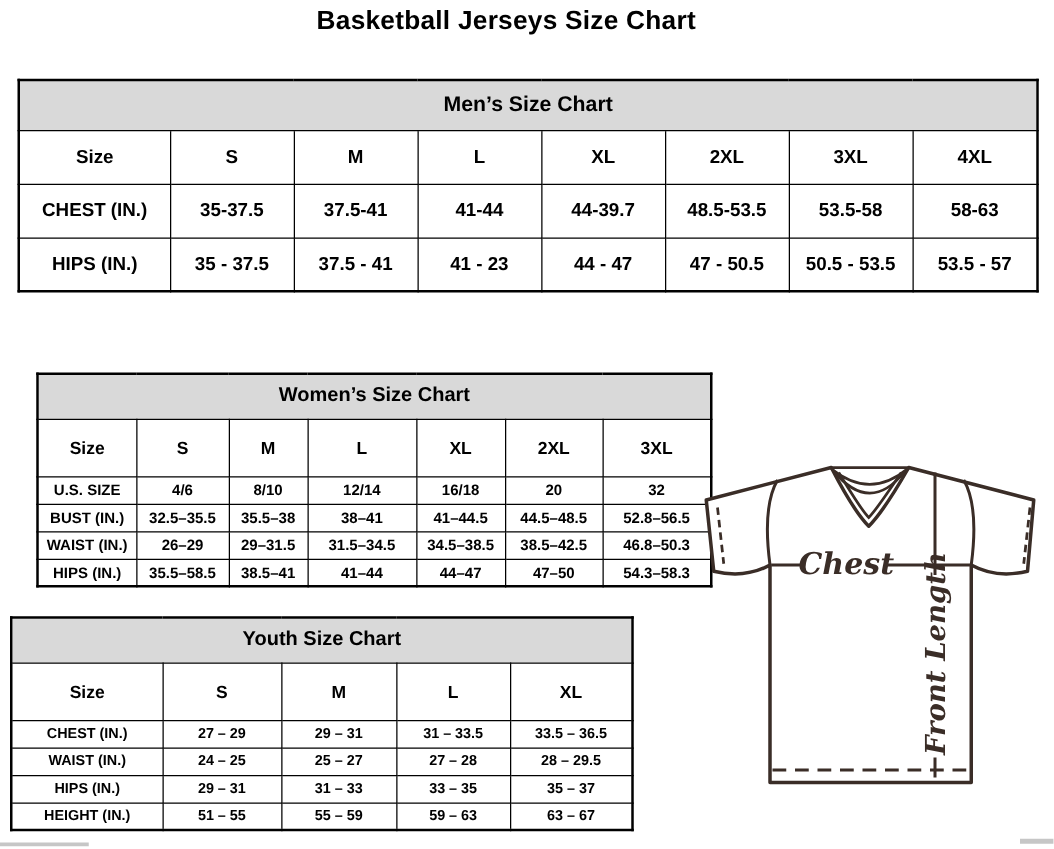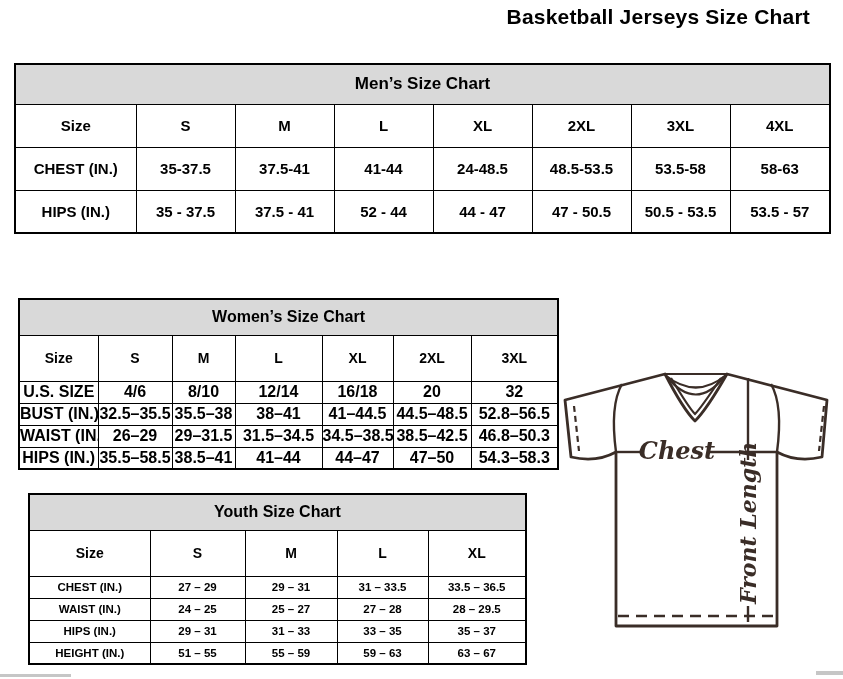--- a/index.html
+++ b/index.html
@@ -1,50 +1,50 @@
 <!DOCTYPE html>
 <html><head>
 <meta charset="utf-8">
 <style>
   html,body{margin:0;padding:0;background:#fff;}
   .page{
     position:relative;width:843px;height:679px;background:#ffffff;
     font-family:"Liberation Sans",sans-serif;color:#000;overflow:hidden;
   }
   .page-title{
-    position:absolute;top:5px;left:0;width:810px;text-align:right;
+    position:absolute;top:5px;left:0;width:810px;text-align:center;
     font-size:21px;font-weight:bold;letter-spacing:0.2px;
   }
   table.size-table{
     position:absolute;border-collapse:collapse;table-layout:fixed;
     border:2px solid #000;background:#fff;
   }
   table.size-table th,table.size-table td{
     border:1.5px solid #000;text-align:center;vertical-align:middle;
     padding:0;font-weight:bold;overflow:hidden;white-space:nowrap;
   }
   tr.caption-row th{background:#d9d9d9;}
   
   .tbl-mens{left:14px;top:63px;width:815px;border-radius:29px;}
   .tbl-mens tr.caption-row{height:40px;}
   .tbl-mens tr.caption-row th{font-size:17px;}
   .tbl-mens tr.header-row{height:43px;}
   .tbl-mens tr.header-row th{font-size:15px;}
   .tbl-mens tr.data-row{height:43px;}
   .tbl-mens tr.data-row td{font-size:15px;}
   
-  .tbl-womens{left:18px;top:298px;width:539px;padding-left:48px;}
+  .tbl-womens{left:29px;top:298px;width:539px;padding-left:48px;}
   .tbl-womens tr.caption-row{height:36px;}
   .tbl-womens tr.caption-row th{font-size:16px;}
   .tbl-womens tr.header-row{height:46px;}
   .tbl-womens tr.header-row th{font-size:14px;}
   .tbl-womens tr.data-row{height:22px;}
-  .tbl-womens tr.data-row td{font-size:16px;margin-left:12px;}
-  
-  .tbl-youth{left:28px;top:493px;width:497px;}
+  .tbl-womens tr.data-row td{font-size:12px;margin-left:12px;}
+  
+  .tbl-youth{left:8px;top:493px;width:497px;}
   .tbl-youth tr.caption-row{height:36px;}
   .tbl-youth tr.caption-row th{font-size:16px;}
   .tbl-youth tr.header-row{height:46px;}
   .tbl-youth tr.header-row th{font-size:14px;}
   .tbl-youth tr.data-row{height:22px;}
   .tbl-youth tr.data-row td{font-size:11.5px;}
   
   .jersey-wrap{position:absolute;left:558px;top:364px;width:282px;height:300px;}
   
   .scroll-frag-left{position:absolute;left:0;top:674px;width:71px;height:3px;background:#c6c6c6;}
@@ -80,30 +80,30 @@
           <th>XL</th>
           <th>2XL</th>
           <th>3XL</th>
           <th>4XL</th>
         </tr>
         <tr class="data-row">
           <td>CHEST (IN.)</td>
           <td>35-37.5</td>
           <td>37.5-41</td>
           <td>41-44</td>
-          <td>24-48.5</td>
+          <td>44-39.7</td>
           <td>48.5-53.5</td>
           <td>53.5-58</td>
           <td>58-63</td>
         </tr>
         <tr class="data-row">
           <td>HIPS (IN.)</td>
           <td>35 - 37.5</td>
           <td>37.5 - 41</td>
-          <td>52 - 44</td>
+          <td>41 - 23</td>
           <td>44 - 47</td>
           <td>47 - 50.5</td>
           <td>50.5 - 53.5</td>
           <td>53.5 - 57</td>
         </tr>
       </tbody>
     </table>
 
   <table class="size-table tbl-womens">
       <colgroup>

